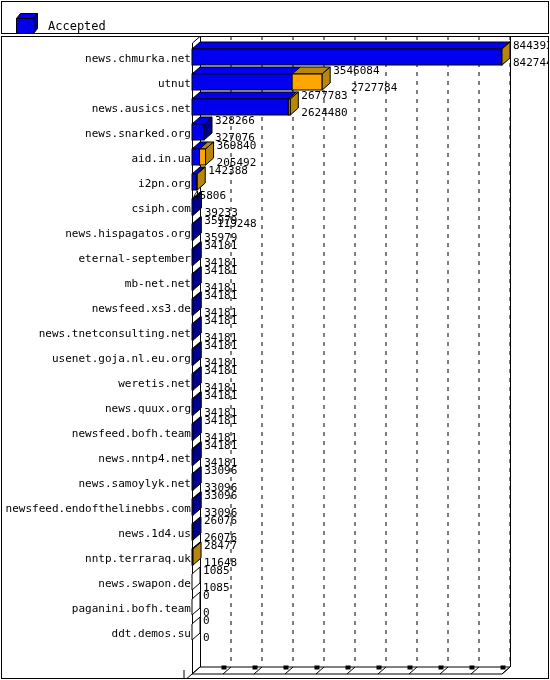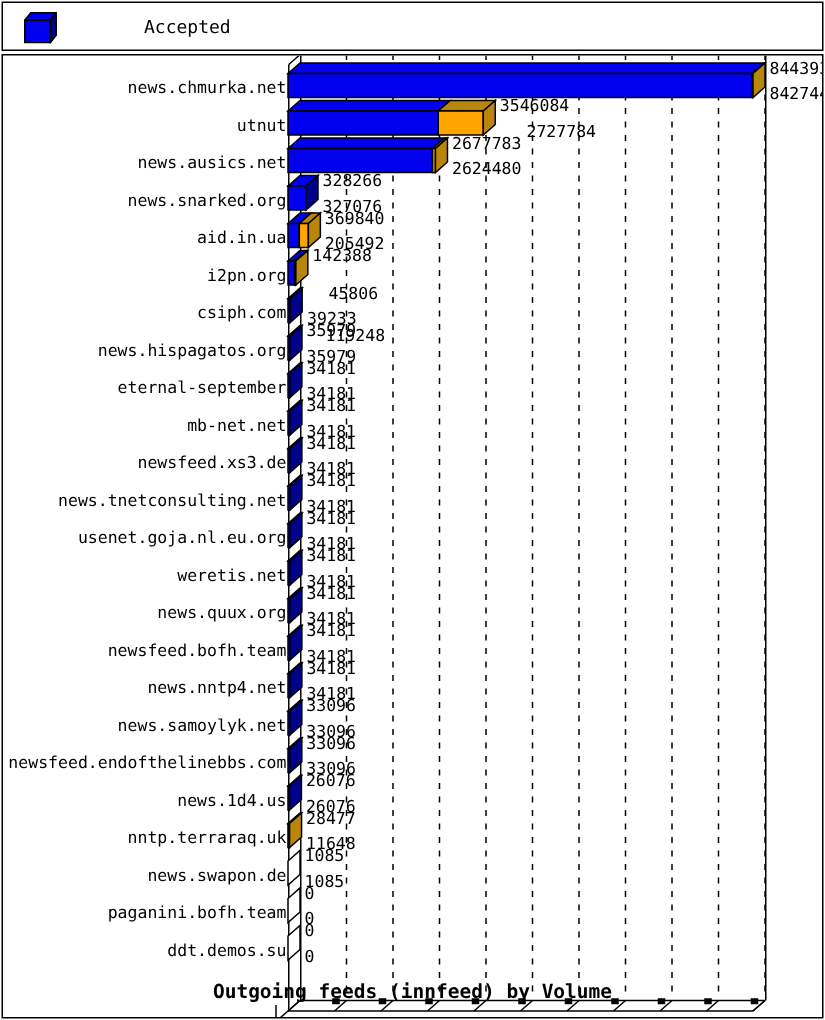--- a/index.html
+++ b/index.html
@@ -28,22 +28,21 @@
     height: 33px;
     border: 1px solid #000;
     box-sizing: border-box;
     background: #fff;
   }
   .legend-entry {
     position: absolute;
     top: 0;
     height: 31px;
     display: flex;
-    align-items: center;
-    gap: 48px;
+    align-items: flex-end;
   }
   #legend-accepted { left: 14px; }
   #legend-rejected { left: 284px; }
   .cube {
     position: relative;
     width: 22px;
     height: 20px;
     margin-right: 10px;
   }
   .cube .face-top-poly, .cube .face-side-poly {
@@ -309,21 +308,21 @@
           <div class="cat-label" style="top: 91px;">news.snarked.org</div>
           <div class="val-total" style="left: 213.052px; top: 78px; text-align: center;">328266</div>
           <div class="val-accepted" style="left: 213.052px; top: 95px;">327076</div>
           <div class="cat-label" style="top: 116px;">aid.in.ua</div>
           <div class="val-total" style="left: 214.578px; top: 103px;">369840</div>
           <div class="val-accepted" style="left: 214.578px; top: 120px;">205492</div>
           <div class="cat-label" style="top: 141px;">i2pn.org</div>
           <div class="val-total" style="left: 206.227px; top: 128px;">142388</div>
           <div class="val-accepted" style="left: 215px; top: 145px; margin-top: 36px;">119248</div>
           <div class="cat-label" style="top: 166px;">csiph.com</div>
-          <div class="val-total" style="left: 217px; top: 153px; text-align: center;">45806</div>
+          <div class="val-total" style="left: 191px; top: 153px; text-align: center;">45806</div>
           <div class="val-accepted" style="left: 202.682px; top: 170px;">39233</div>
           <div class="cat-label" style="top: 191px;">news.hispagatos.org</div>
           <div class="val-total" style="left: 202.321px; top: 178px;">35979</div>
           <div class="val-accepted" style="left: 202.321px; top: 195px;">35979</div>
           <div class="cat-label" style="top: 216px;">eternal-september</div>
           <div class="val-total" style="left: 202.255px; top: 203px;">34181</div>
           <div class="val-accepted" style="left: 202.255px; top: 220px;">34181</div>
           <div class="cat-label" style="top: 241px;">mb-net.net</div>
           <div class="val-total" style="left: 202.255px; top: 228px;">34181</div>
           <div class="val-accepted" style="left: 202.255px; top: 245px;">34181</div>
@@ -363,17 +362,16 @@
           <div class="cat-label" style="top: 541px;">news.swapon.de</div>
           <div class="val-total" style="left: 201.04px; top: 528px;">1085</div>
           <div class="val-accepted" style="left: 201.04px; top: 545px;">1085</div>
           <div class="cat-label" style="top: 566px;">paganini.bofh.team</div>
           <div class="val-total" style="left: 201px; top: 553px;">0</div>
           <div class="val-accepted" style="left: 201px; top: 570px;">0</div>
           <div class="cat-label" style="top: 591px;">ddt.demos.su</div>
           <div class="val-total" style="left: 201px; top: 578px;">0</div>
           <div class="val-accepted" style="left: 201px; top: 595px;">0</div>
         </div>
-      <div id="axis-title">Outgoing feeds (innfeed) by Volume</div>
     </div>
   </div>
 
 </div>
 
 </body></html>

